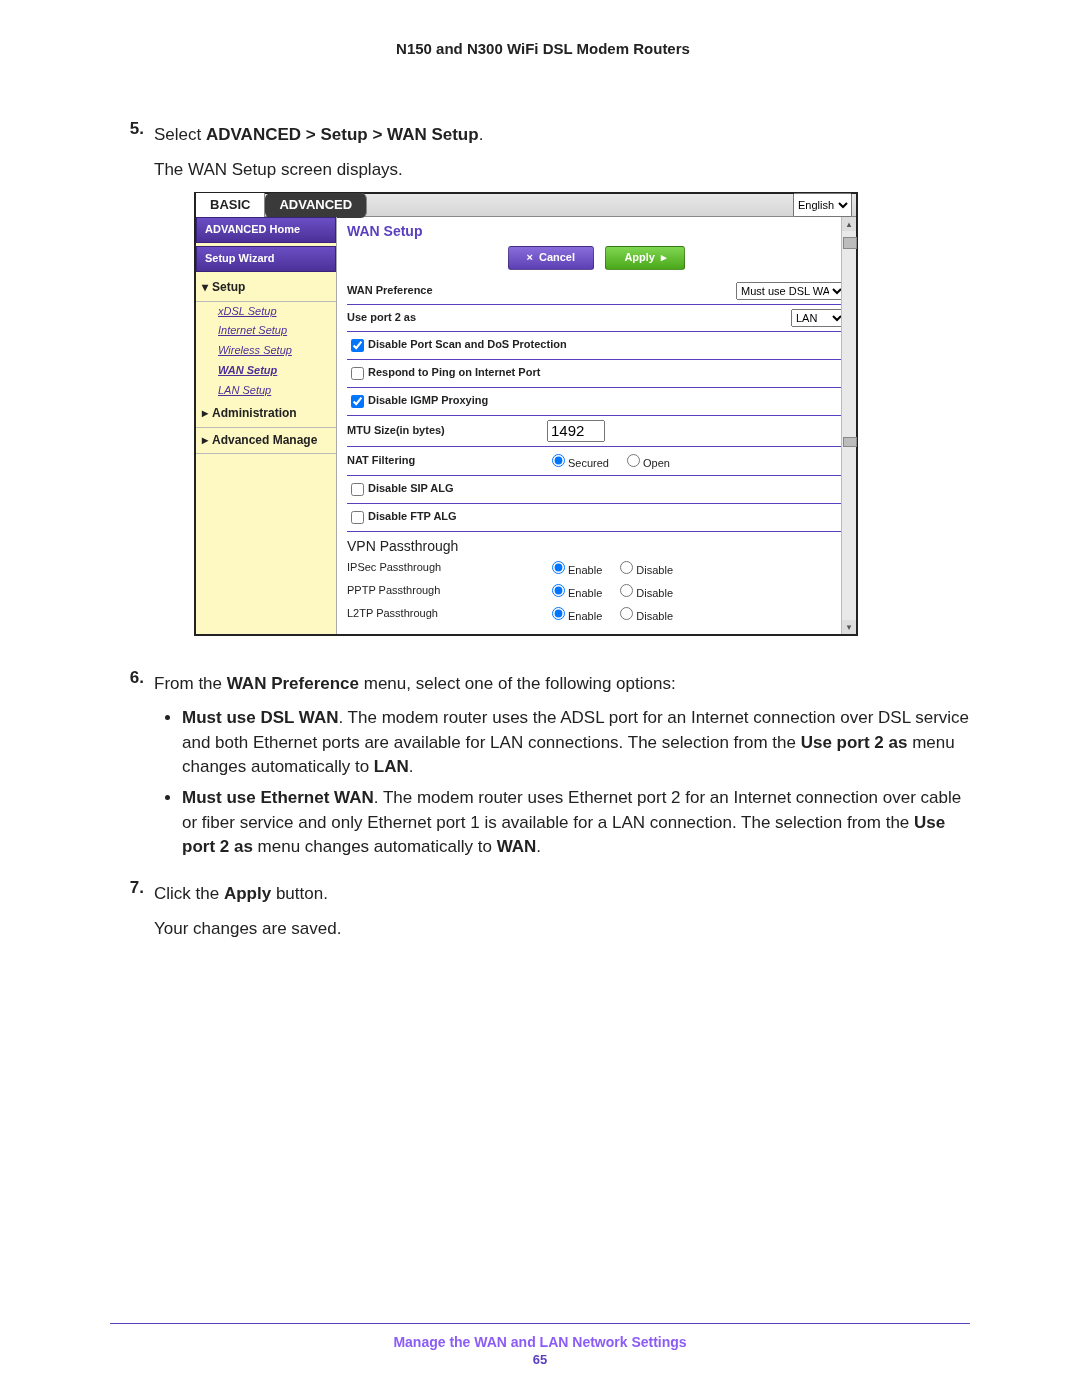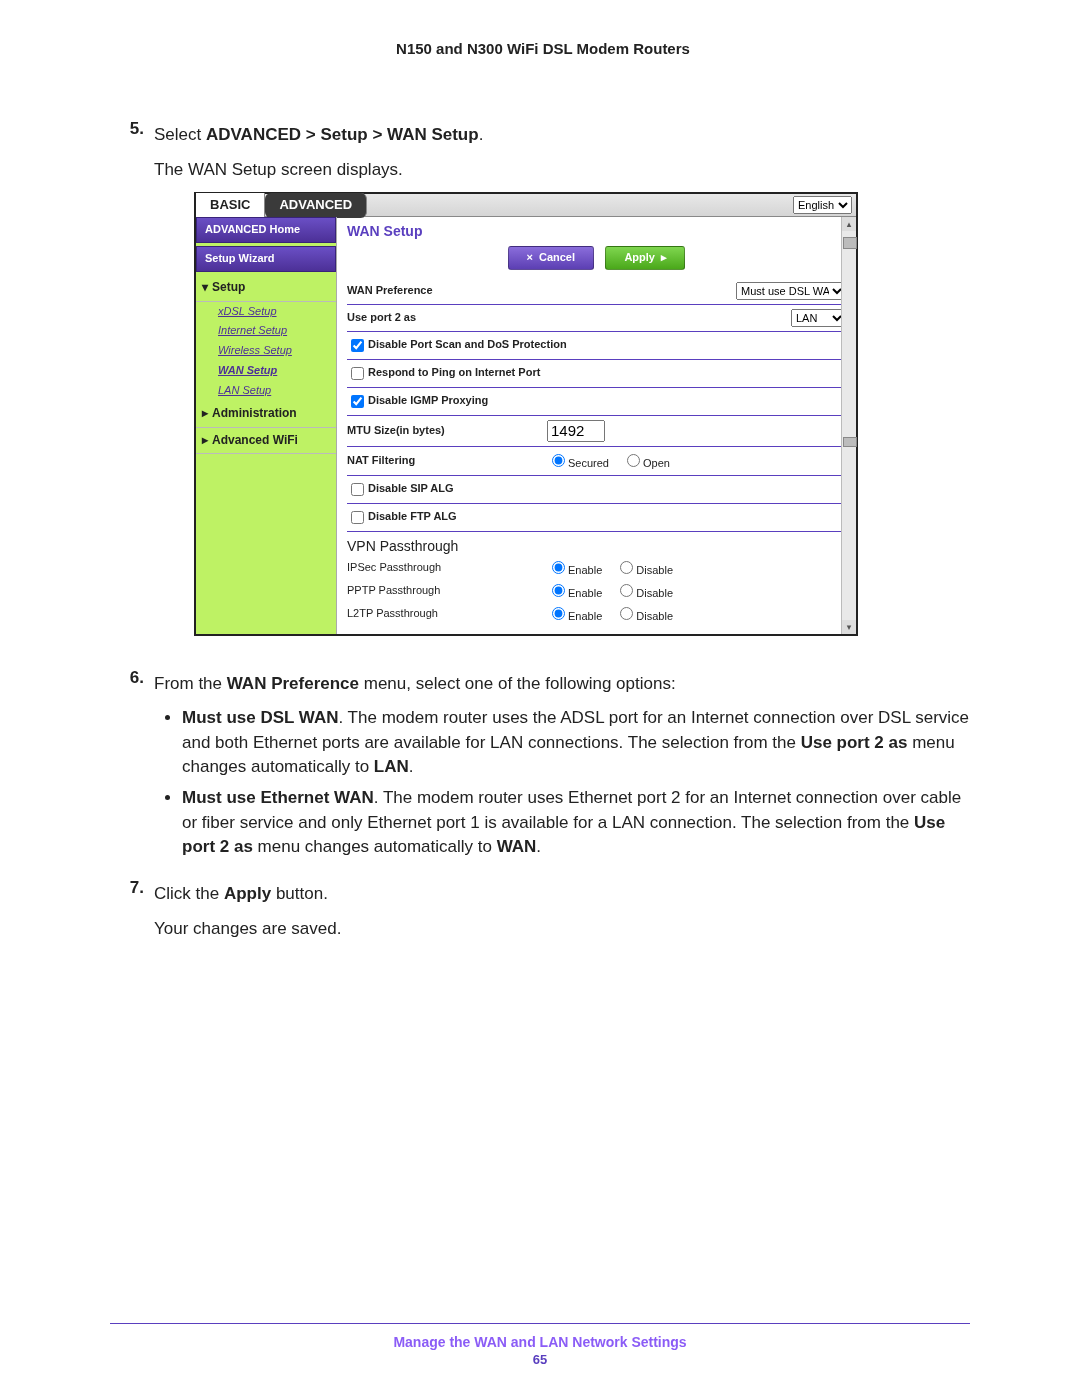--- a/index.html
+++ b/index.html
@@ -63,27 +63,27 @@
     font-weight: bold;
     font-size: 13px;
     cursor: pointer;
   }
   .ss-tab.basic { background: #fff; border-right: 1px solid #888; }
   .ss-tab.advanced { background: #3a3a3a; color: #fff; border-right: 1px solid #888; border-radius: 6px; }
   .ss-lang {
     margin-left: auto;
     margin-right: 4px;
   }
-  .ss-lang select { font-size: 11px; height: 18px; }
+  .ss-lang select { font-size: 11px; height: 24px; }
 
   .ss-body { display: flex; min-height: 390px; }
   .ss-side {
     width: 140px;
     min-width: 140px;
-    background: #bef264;
+    background: #fef9c3;
     border-right: 1px solid #aaa;
     font-size: 11px;
     display: flex;
     flex-direction: column;
   }
   .ss-side-box {
     background: linear-gradient(#6a4fc5,#4c3097);
     color: #fff;
     font-weight: bold;
     padding: 4px 8px;
@@ -249,21 +249,21 @@
           <div class="ss-side">
             <div class="ss-side-box">ADVANCED Home</div>
             <div class="ss-side-box">Setup Wizard</div>
             <div class="ss-side-head"><span class="tri">▾</span><span>Setup</span></div>
             <div class="ss-sub">xDSL Setup</div>
             <div class="ss-sub">Internet Setup</div>
             <div class="ss-sub">Wireless Setup</div>
             <div class="ss-sub selected">WAN Setup</div>
             <div class="ss-sub">LAN Setup</div>
             <div class="ss-side-head"><span class="tri">▸</span><span>Administration</span></div>
-            <div class="ss-side-head"><span class="tri">▸</span><span>Advanced WiFi</span></div>
+            <div class="ss-side-head"><span class="tri">▸</span><span>Advanced Manage</span></div>
           </div>
 
           <div class="ss-main">
             <div class="ss-title">WAN Setup</div>
             <div class="ss-btnrow">
               <span class="btn cancel"><span class="x">×</span><span>Cancel</span></span>
               <span class="btn apply"><span>Apply</span><span class="arrow">▸</span></span>
             </div>
 
             <div class="row">

